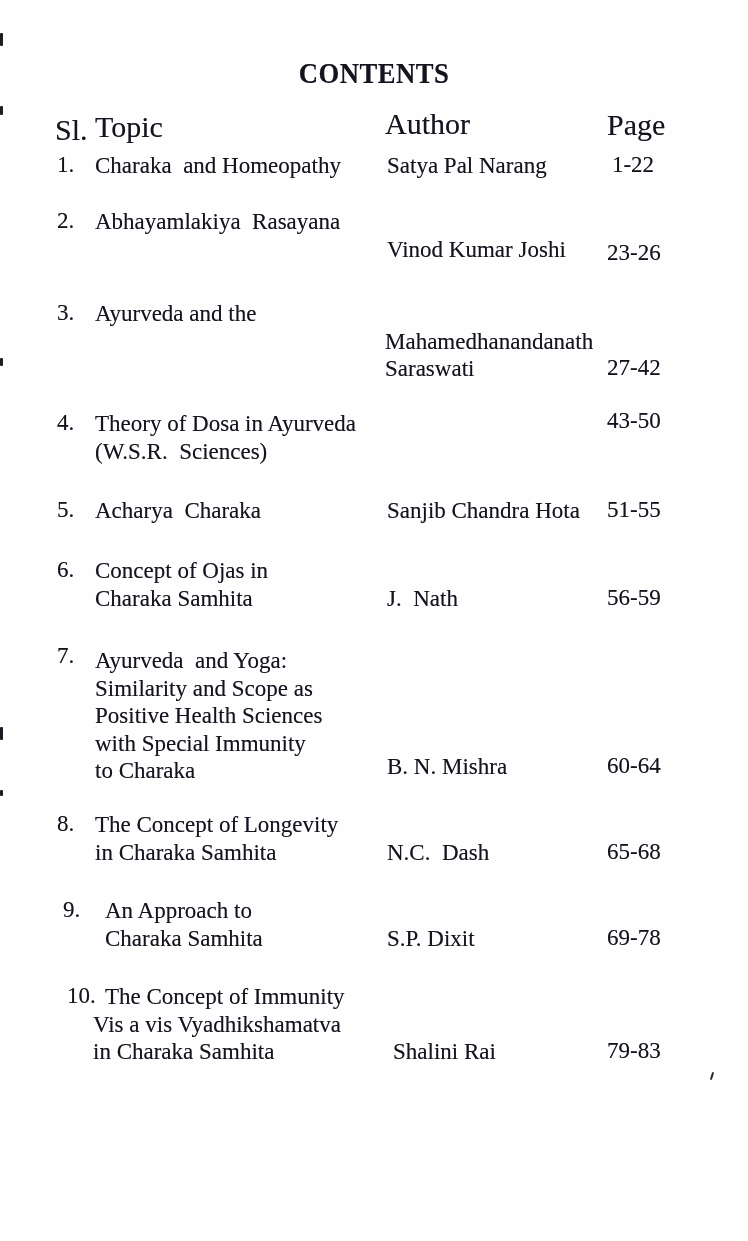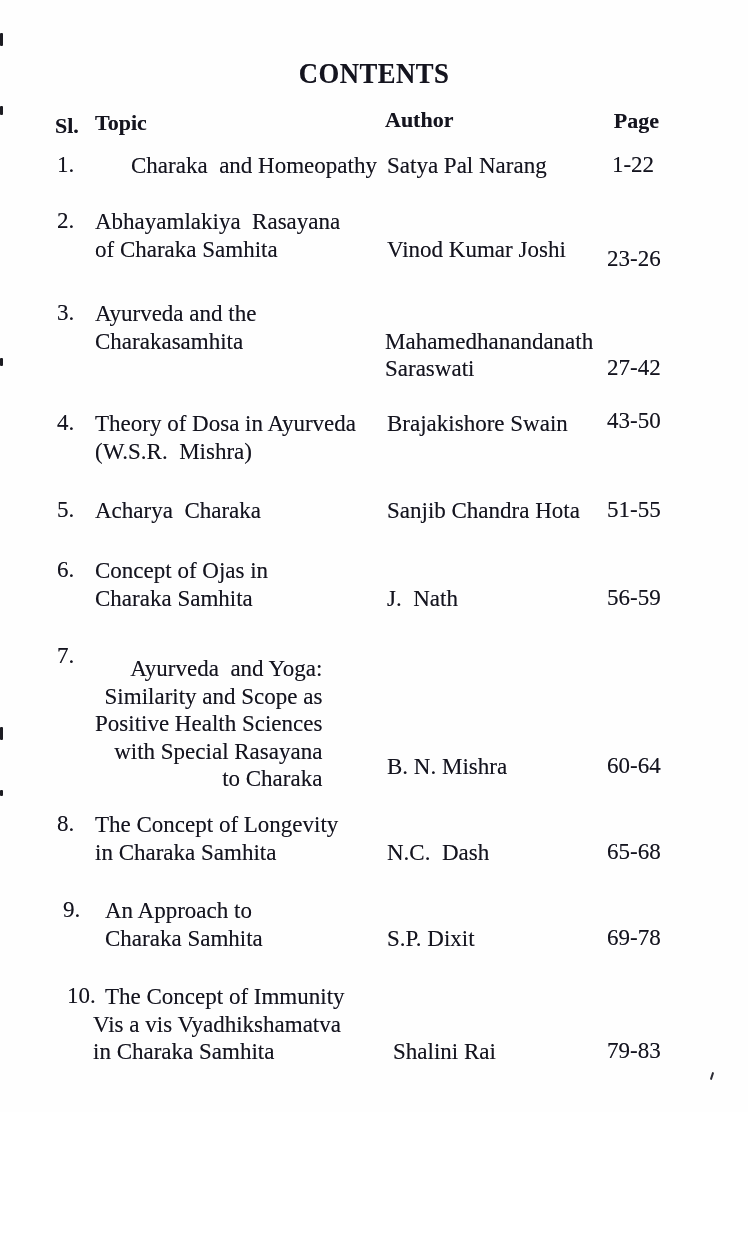--- a/index.html
+++ b/index.html
@@ -12,21 +12,21 @@
     color:#14141e;
   }
   #title{
     position:absolute;left:0;right:0;top:57px;
     text-align:center;
     font-size:29px;font-weight:bold;
     letter-spacing:0.5px;
     transform:scaleX(0.92);
     margin:0;
   }
-  .hdr{position:absolute;font-weight:bold;font-size:22px;white-space:pre;}
+  .hdr{position:absolute;font-weight:normal;font-size:30px;white-space:pre;}
   #hdr-sl{left:55px;top:113px;}
   #hdr-topic{left:95px;top:110px;}
   #hdr-author{left:385px;top:107px;}
   #hdr-page{left:607px;top:108px;width:52px;text-align:right;}
   .row{position:absolute;left:0;width:748px;}
   .num{position:absolute;font-size:23px;white-space:pre;}
   .topic{position:absolute;font-size:23px;line-height:27.5px;}
   .author{position:absolute;font-size:23px;line-height:27.5px;}
   .page{position:absolute;font-size:23px;width:52px;text-align:center;white-space:pre;}
   .t-line,.a-line{display:block;white-space:pre;}
@@ -44,59 +44,54 @@
   <h1 id="title" class="soft">CONTENTS</h1>
 
   <span id="hdr-sl" class="hdr soft">Sl.</span>
   <span id="hdr-topic" class="hdr soft">Topic</span>
   <span id="hdr-author" class="hdr soft">Author</span>
   <span id="hdr-page" class="hdr soft">Page</span>
 
   <div id="rows">
       <div class="row" style="top: 152px; height: 33.5px;">
         <span class="num soft" style="left: 57px; top: 0px;">1.</span>
-        <div class="topic soft" style="left: 95px; top: 0px; margin-left: 36px;">
+        <div class="topic soft" style="left: 95px; top: 0px;">
           <span class="t-line">Charaka  and Homeopathy</span>
         </div>
         <div class="author soft" style="left: 387px; top: 0px;">
           <span class="a-line">Satya Pal Narang</span>
         </div>
         <span class="page soft" style="left: 607px; top: 0px;">1-22</span>
       </div>
       <div class="row" style="top: 208px; height: 61px;">
         <span class="num soft" style="left: 57px; top: 0px;">2.</span>
         <div class="topic soft" style="left: 95px; top: 0px;">
           <span class="t-line">Abhayamlakiya  Rasayana</span>
-          <span class="t-line">of Charaka Samhita</span>
         </div>
         <div class="author soft" style="left: 387px; top: 27.5px;">
           <span class="a-line">Vinod Kumar Joshi</span>
         </div>
-        <span class="page soft" style="left: 607px; top: 38px;">23-26</span>
+        <span class="page soft" style="left: 607px; top: 32px;">23-26</span>
       </div>
       <div class="row" style="top: 300px; height: 61px;">
         <span class="num soft" style="left: 57px; top: 0px;">3.</span>
         <div class="topic soft" style="left: 95px; top: 0px;">
           <span class="t-line">Ayurveda and the</span>
-          <span class="t-line">Charakasamhita</span>
         </div>
         <div class="author soft" style="left: 385px; top: 27.5px;">
           <span class="a-line">Mahamedhanandanath</span>
           <span class="a-line">Saraswati</span>
         </div>
         <span class="page soft" style="left: 607px; top: 55px;">27-42</span>
       </div>
       <div class="row" style="top: 410px; height: 61px;">
         <span class="num soft" style="left: 57px; top: 0px;">4.</span>
         <div class="topic soft" style="left: 95px; top: 0px;">
           <span class="t-line">Theory of Dosa in Ayurveda</span>
-          <span class="t-line">(W.S.R.  Mishra)</span>
-        </div>
-        <div class="author soft" style="left: 387px; top: 0px;">
-          <span class="a-line">Brajakishore Swain</span>
+          <span class="t-line">(W.S.R.  Sciences)</span>
         </div>
         <span class="page soft" style="left: 607px; top: -2px;">43-50</span>
       </div>
       <div class="row" style="top: 497px; height: 33.5px;">
         <span class="num soft" style="left: 57px; top: 0px;">5.</span>
         <div class="topic soft" style="left: 95px; top: 0px;">
           <span class="t-line">Acharya  Charaka</span>
         </div>
         <div class="author soft" style="left: 387px; top: 0px;">
           <span class="a-line">Sanjib Chandra Hota</span>
@@ -109,25 +104,25 @@
           <span class="t-line">Concept of Ojas in</span>
           <span class="t-line">Charaka Samhita</span>
         </div>
         <div class="author soft" style="left: 387px; top: 27.5px;">
           <span class="a-line">J.  Nath</span>
         </div>
         <span class="page soft" style="left: 607px; top: 27.5px;">56-59</span>
       </div>
       <div class="row" style="top: 643px; height: 143.5px;">
         <span class="num soft" style="left: 57px; top: 0px;">7.</span>
-        <div class="topic soft" style="left: 95px; top: 12px; text-align: right;">
+        <div class="topic soft" style="left: 95px; top: 4px;">
           <span class="t-line">Ayurveda  and Yoga:</span>
           <span class="t-line">Similarity and Scope as</span>
           <span class="t-line">Positive Health Sciences</span>
-          <span class="t-line">with Special Rasayana</span>
+          <span class="t-line">with Special Immunity</span>
           <span class="t-line">to Charaka</span>
         </div>
         <div class="author soft" style="left: 387px; top: 110px;">
           <span class="a-line">B. N. Mishra</span>
         </div>
         <span class="page soft" style="left: 607px; top: 110px;">60-64</span>
       </div>
       <div class="row" style="top: 811px; height: 61px;">
         <span class="num soft" style="left: 57px; top: 0px;">8.</span>
         <div class="topic soft" style="left: 95px; top: 0px;">

